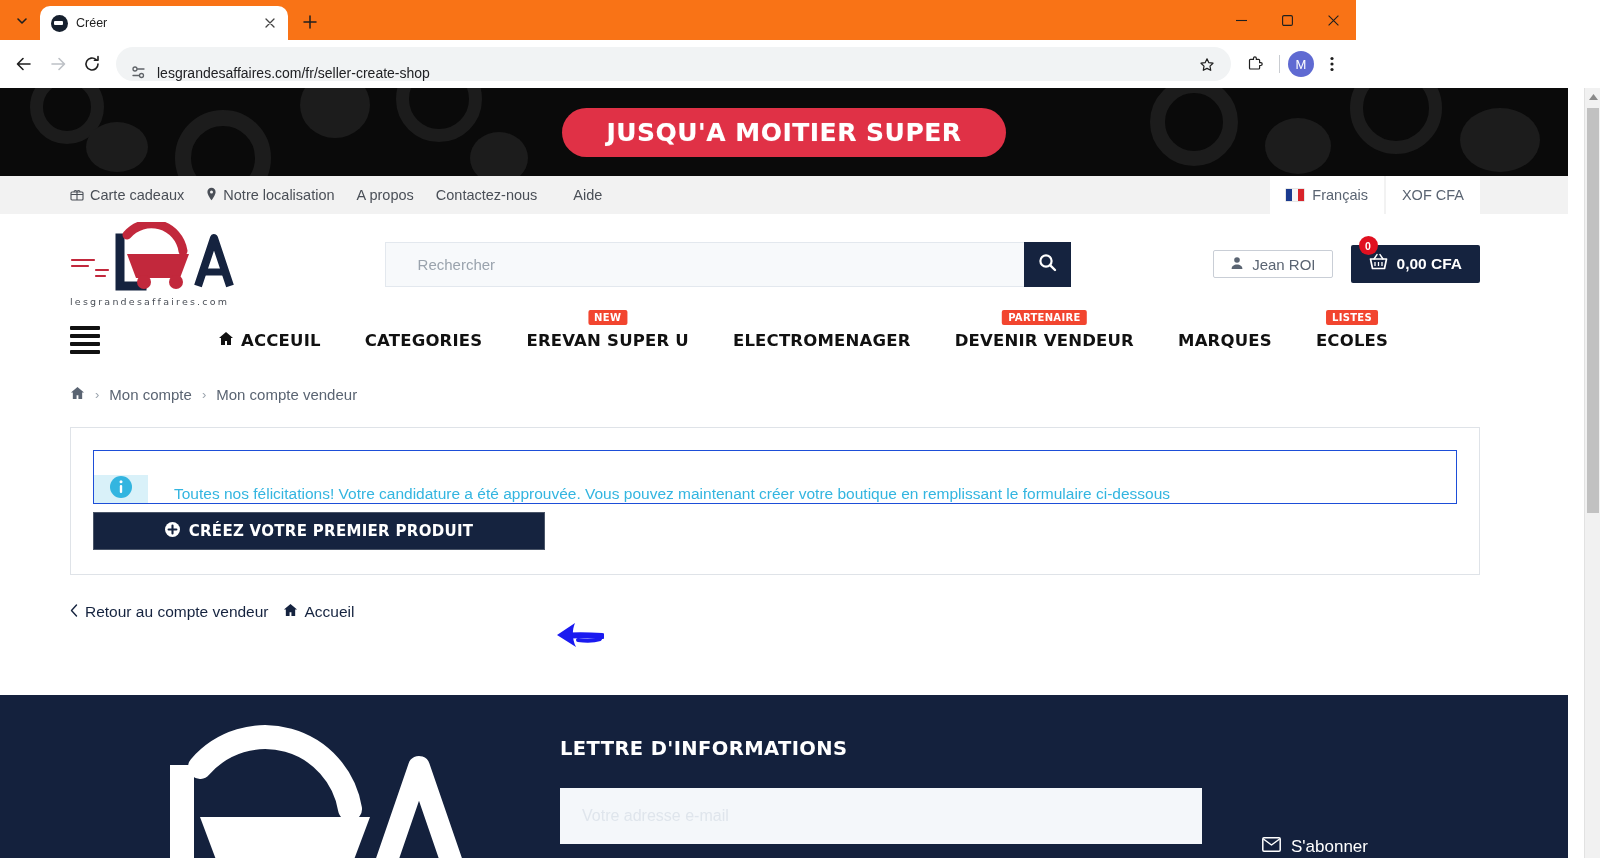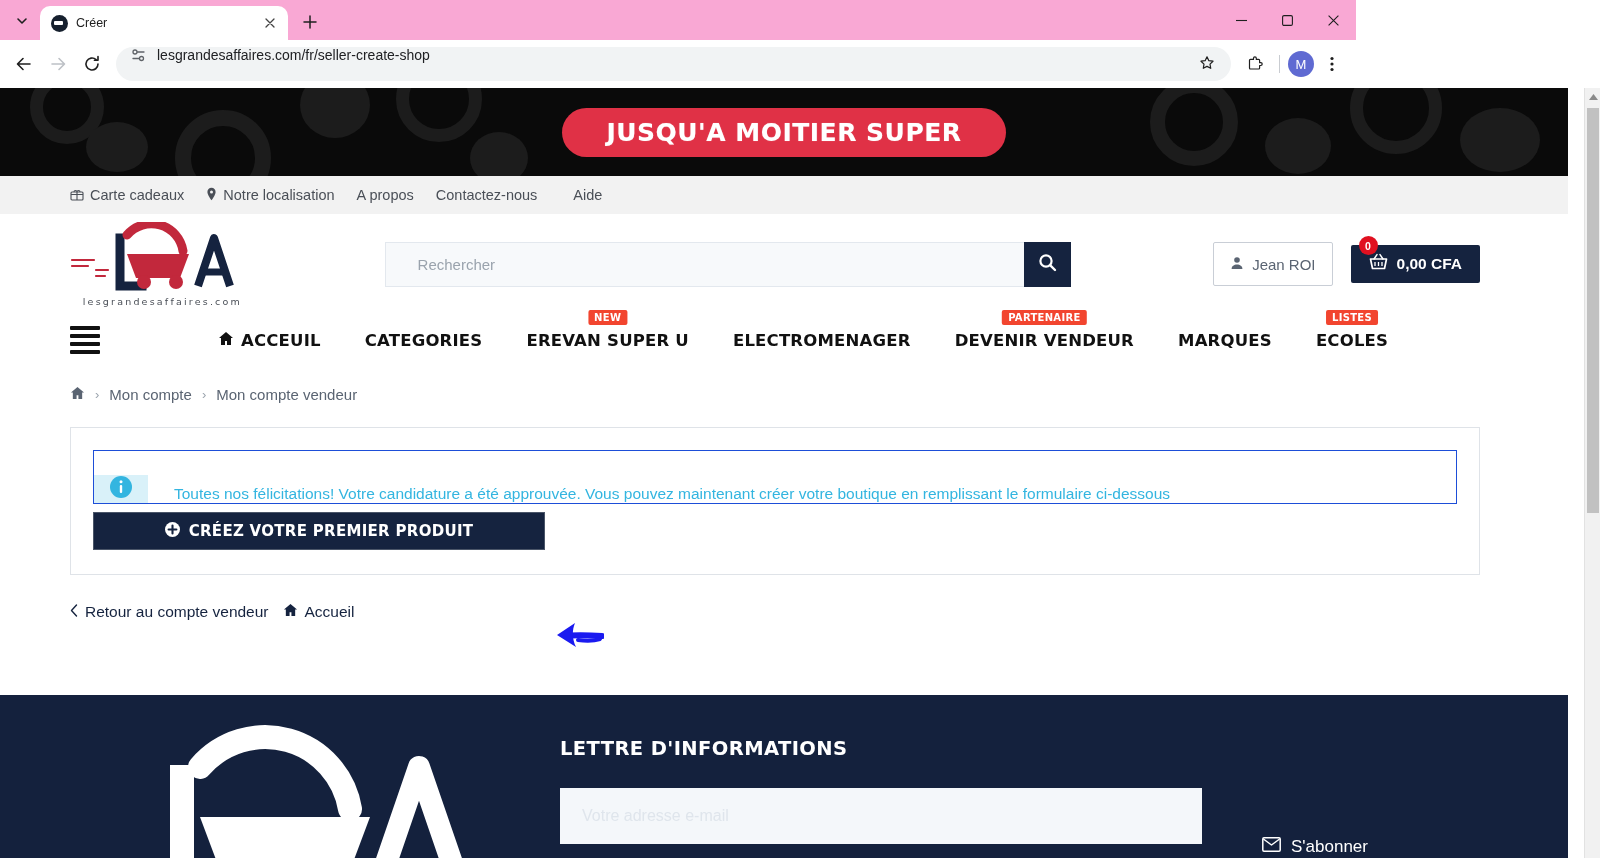--- a/index.html
+++ b/index.html
@@ -4,21 +4,21 @@
 <style>
   * { box-sizing: border-box; margin: 0; padding: 0; }
   html, body { width: 1600px; height: 858px; overflow: hidden; }
   body {
     font-family: "Liberation Sans", sans-serif;
     background: #ffffff;
     -webkit-font-smoothing: antialiased;
   }
 
   
-  .browser-chrome { width: 1356px; background: #f9a8d4; }
+  .browser-chrome { width: 1356px; background: #f97316; }
   .tabstrip { height: 40px; display: flex; align-items: flex-end; padding-left: 6px; position: relative; }
   .tab-search {
     width: 28px; height: 28px; margin: 0 4px 5px 2px; border-radius: 14px;
     display: flex; align-items: center; justify-content: center; color: #1f1f1f;
   }
   .tab {
     height: 34px; width: 248px; background: #fff; border-radius: 10px 10px 0 0;
     display: flex; align-items: center; padding: 0 8px 0 11px; gap: 8px;
     position: relative;
   }
@@ -54,21 +54,21 @@
     height: 48px; background: #fff; display: flex; align-items: center;
     padding: 0 8px; gap: 2px;
   }
   .tb-btn {
     width: 32px; height: 32px; border-radius: 50%; display: flex;
     align-items: center; justify-content: center; color: #1f1f1f; flex: 0 0 32px;
   }
   .tb-btn.disabled { color: #bdc1c6; }
   .omnibox {
     flex: 1; height: 34px; background: #f1f3f4; border-radius: 17px;
-    display: flex; align-items: flex-start; padding: 0 8px 0 14px; margin: 16px 6px; gap: 10px;
+    display: flex; align-items: flex-end; padding: 0 8px 0 14px; margin: 16px 6px; gap: 10px;
   }
   .omnibox .url {
     flex: 1; font-size: 14px; color: #202124; white-space: nowrap; overflow: hidden;
   }
   .omni-right { display: flex; align-items: center; gap: 2px; }
   .divider-v { width: 1px; height: 18px; background: #c9ccd1; margin: 0 6px; }
   .avatar-m {
     width: 26px; height: 26px; border-radius: 50%; background: #5f6ad2; color: #fff;
     font-size: 13px; display: flex; align-items: center; justify-content: center;
     font-weight: 500;
@@ -115,37 +115,37 @@
   .flag-fr i:nth-child(2) { left: 6px; background: #f5f5f5; }
   .flag-fr i:nth-child(3) { left: 12px; background: #d8232a; }
 
   
   .header {
     background: #fff; height: 100px; display: flex; align-items: center;
     padding: 0 88px 0 70px;
   }
   .logo-wrap { width: 172px; flex: 0 0 172px; }
   .logo-sub {
-    font-size: 9.5px; color: #4a4f57; letter-spacing: 2.2px; text-align: right;
+    font-size: 9.5px; color: #4a4f57; letter-spacing: 2.2px; text-align: left;
     margin-top: -2px; font-family: "DejaVu Sans", sans-serif;
   }
   .search-wrap { flex: 1; display: flex; justify-content: center; }
   .searchbox { display: flex; width: 686px; height: 45px; }
   .searchbox .field {
     flex: 1; background: #f7f9fb; border: 1px solid #e3e8ee; border-right: none;
     display: flex; align-items: center; padding-left: 32px;
     font-size: 15px; color: #9aa3ad;
   }
   .searchbox .sbtn {
     width: 47px; background: #15233f; display: flex; align-items: center;
     justify-content: center; color: #fff;
   }
   .header-right { display: flex; align-items: center; gap: 18px; }
   .acct-btn {
-    border: 1px solid #c9ced6; background: #fff; height: 44px; display: flex;
+    border: 1px solid #c9ced6; background: #fff; height: 28px; display: flex;
     align-items: center; gap: 8px; padding: 0 16px; color: #5a6472; font-size: 15px;
     border-radius: 2px;
   }
   .cart-btn {
     background: #15233f; color: #fff; height: 38px; display: flex; align-items: center;
     gap: 9px; padding: 0 18px; font-size: 15.5px; font-weight: 700; position: relative;
     border-radius: 2px;
   }
   .cart-badge {
     position: absolute; top: -9px; left: 8px; background: #e01020; color: #fff;
@@ -385,20 +385,33 @@
                 <circle cx="5.5" cy="4.9" r="1.5" fill="#f2f2f2"></circle>
               </svg>
         </span>
         <span>Notre localisation</span>
       </a>
       <a>A propos</a>
       <a>Contactez-nous</a>
       <a style="margin-left:14px;">Aide</a>
     </div>
     <div class="spacer"></div>
+    <div class="switchers">
+      <div class="switch-btn">
+        <span class="flag-fr">
+              <i></i>
+              <i></i>
+              <i></i>
+            </span>
+        <span>Français</span>
+      </div>
+      <div class="switch-btn">
+        <span>XOF CFA</span>
+      </div>
+    </div>
   </div>
 
   <div class="header">
     <div class="logo-wrap">
       <svg width="172" height="72" viewBox="0 0 172 72">
         <path d="M2 38h22M2 44h16M26 48h12M26 54h9" stroke="#c2283c" stroke-width="2.2" stroke-linecap="round"></path>
         <path d="M50 16v48h22" stroke="#15233f" stroke-width="9" fill="none" stroke-linecap="square"></path>
         <path d="M57 13a32 32 0 0 1 56 16" stroke="#c2283c" stroke-width="9" fill="none" stroke-linecap="round"></path>
         <path d="M57 32h62l-9 24H66z" fill="#c2283c"></path>
         <circle cx="74" cy="60" r="7" fill="#c2283c"></circle>

